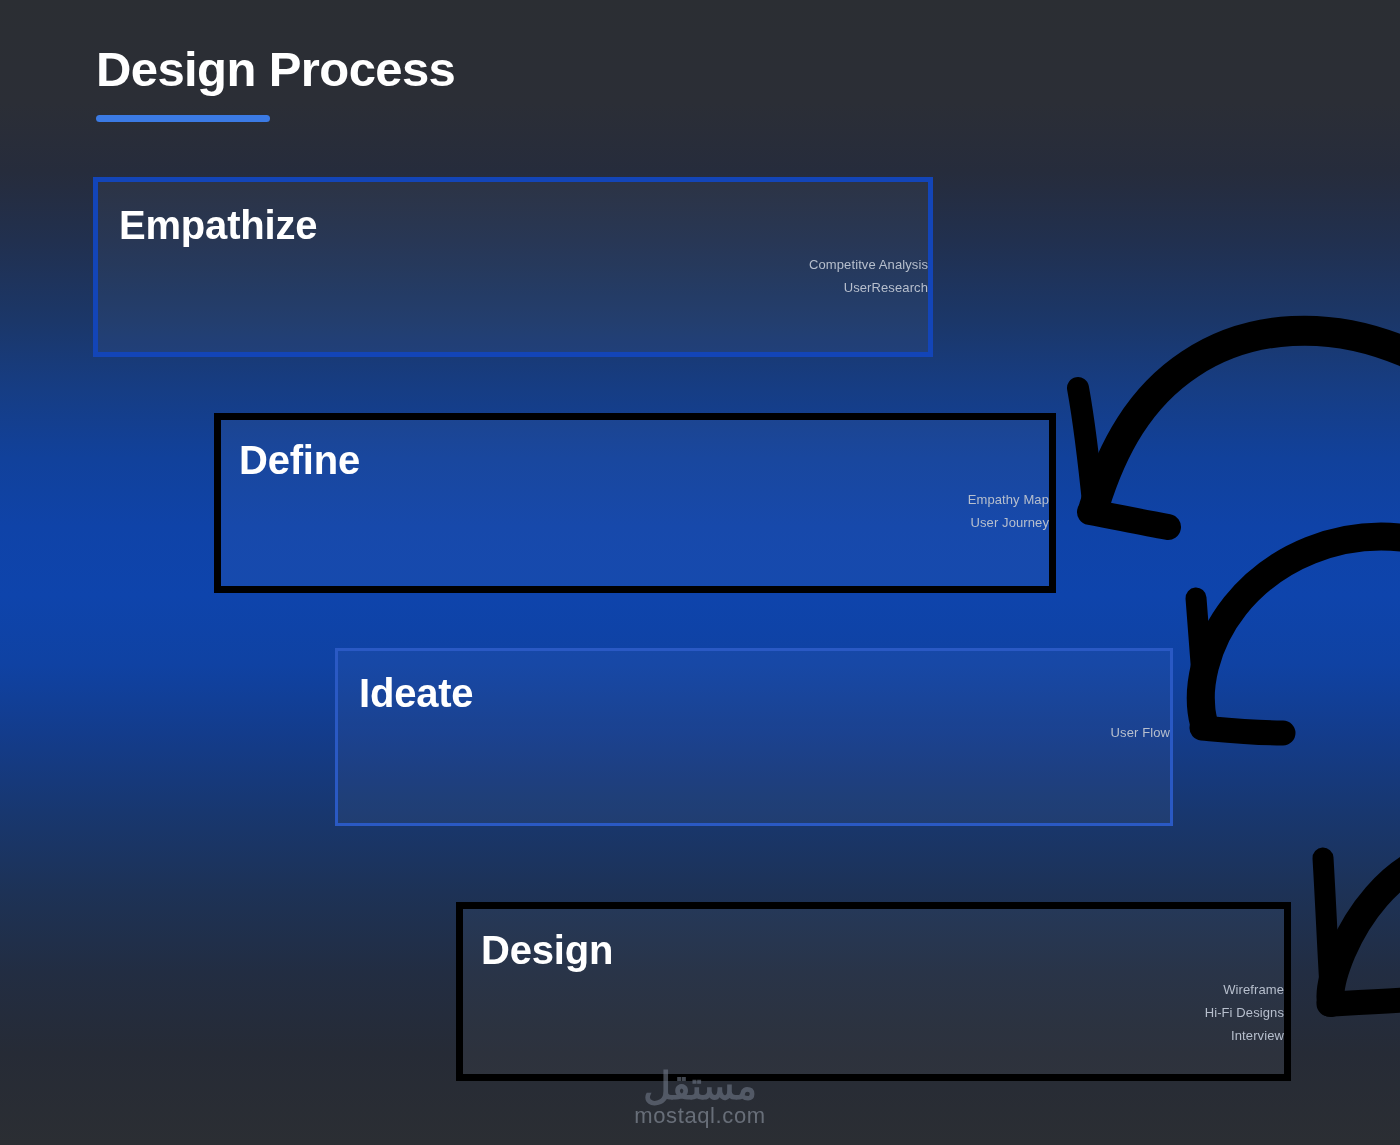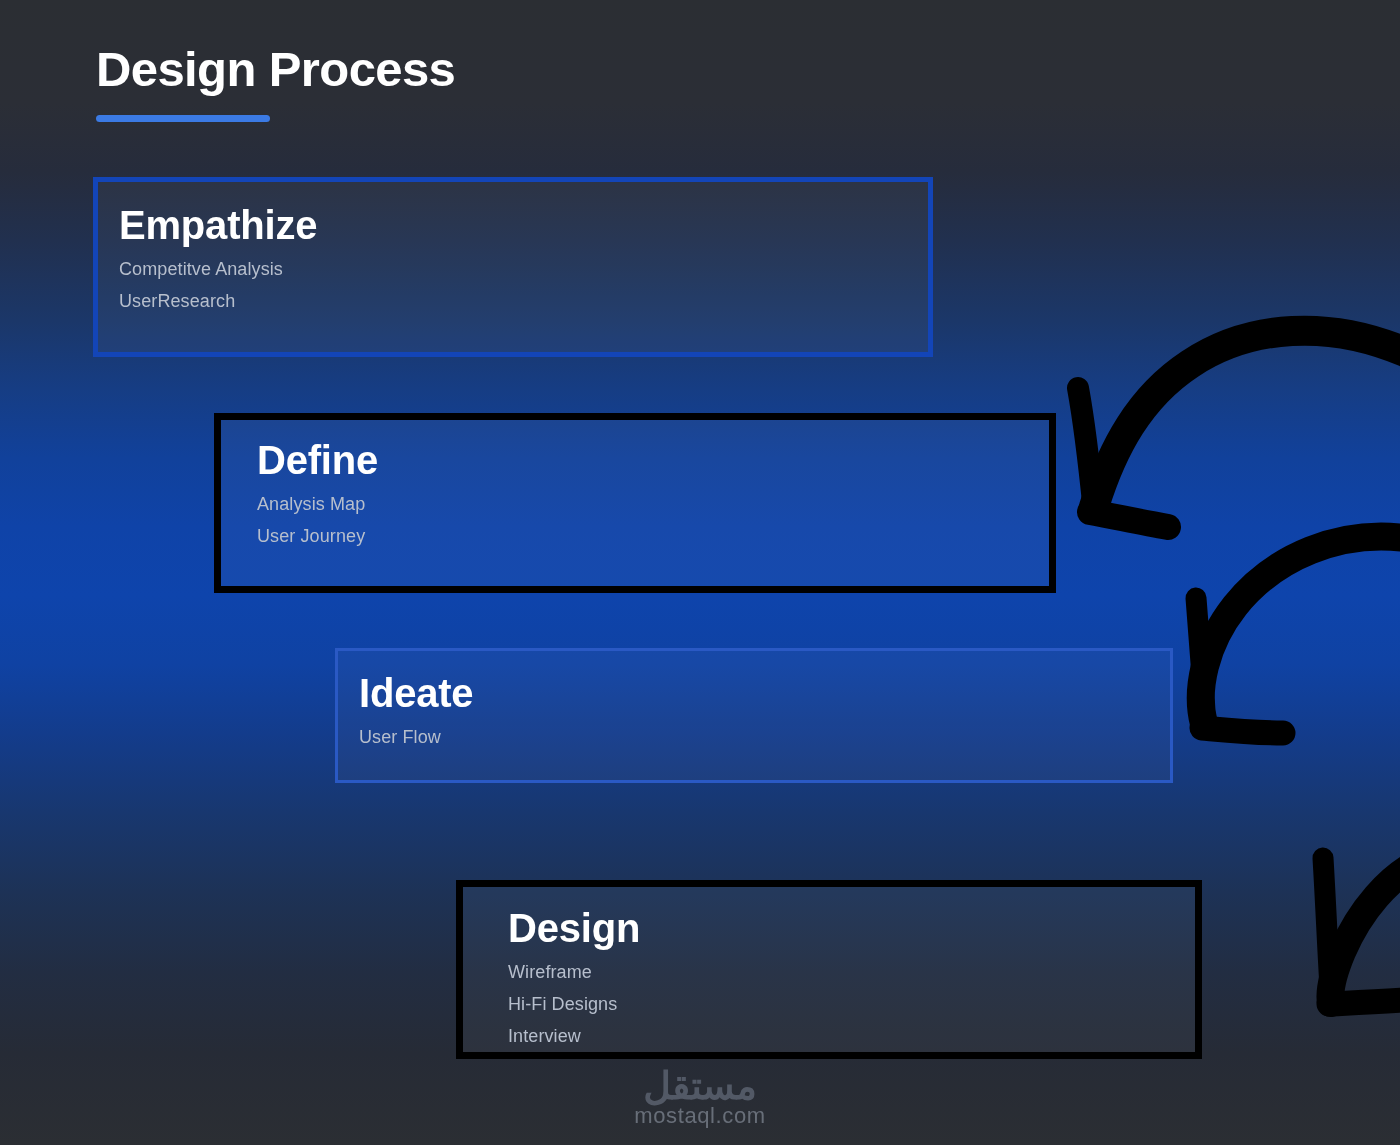--- a/index.html
+++ b/index.html
@@ -83,44 +83,45 @@
     letter-spacing: -0.2px;
     line-height: 1.12;
   }
 
   .stage-items {
     list-style: none;
     margin-top: 5px;
   }
 
   .stage-items li {
-    font-size: 18px;
+    font-size: 13px;
     color: #b7bfcd;
     line-height: 1.78;
     letter-spacing: 0.1px;
+    text-align: right;
   }
 
   
   #card-empathize {
     left: 93px;  top: 177px;  width: 840px;  height: 180px;
   }
   #card-empathize .card-inner { padding: 21px 0 0 21px; }
 
   #card-define {
     left: 214px; top: 413px;  width: 842px; height: 180px;
   }
-  #card-define .card-inner { padding: 18px 0 0 36px; }
+  #card-define .card-inner { padding: 18px 0 0 18px; }
 
   #card-ideate {
-    left: 335px; top: 648px;  width: 838px; height: 135px;
+    left: 335px; top: 648px;  width: 838px; height: 178px;
   }
   #card-ideate .card-inner { padding: 20px 0 0 21px; }
 
   #card-design {
-    left: 456px; top: 880px;  width: 746px; height: 179px; padding-left: 27px;
+    left: 456px; top: 902px;  width: 835px; height: 179px;
   }
   #card-design .card-inner { padding: 19px 0 0 18px; }
 
   
   #watermark {
     position: absolute;
     left: 0; right: 0;
     bottom: 18px;
     display: flex;
     flex-direction: column;
@@ -181,21 +182,21 @@
       <li>Competitve Analysis</li>
       <li>UserResearch</li>
     </ul>
   </div>
 </div>
 
 <div class="stage-card black-thick" id="card-define">
   <div class="card-inner">
     <div class="stage-title">Define</div>
     <ul class="stage-items">
-      <li>Analysis Map</li>
+      <li>Empathy Map</li>
       <li>User Journey</li>
     </ul>
   </div>
 </div>
 
 <div class="stage-card blue-thin" id="card-ideate">
   <div class="card-inner">
     <div class="stage-title">Ideate</div>
     <ul class="stage-items">
       <li>User Flow</li>

